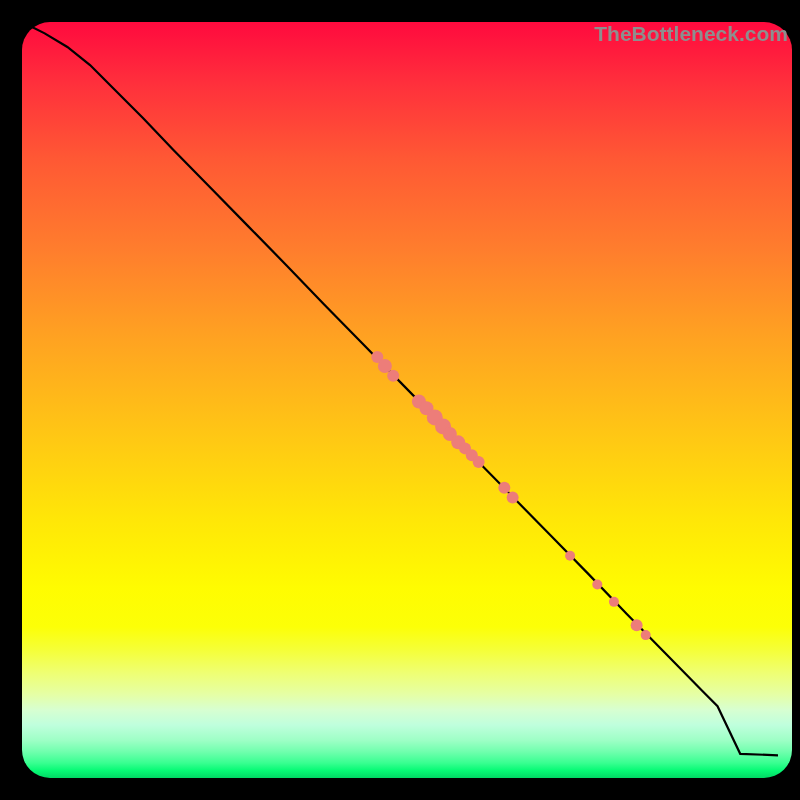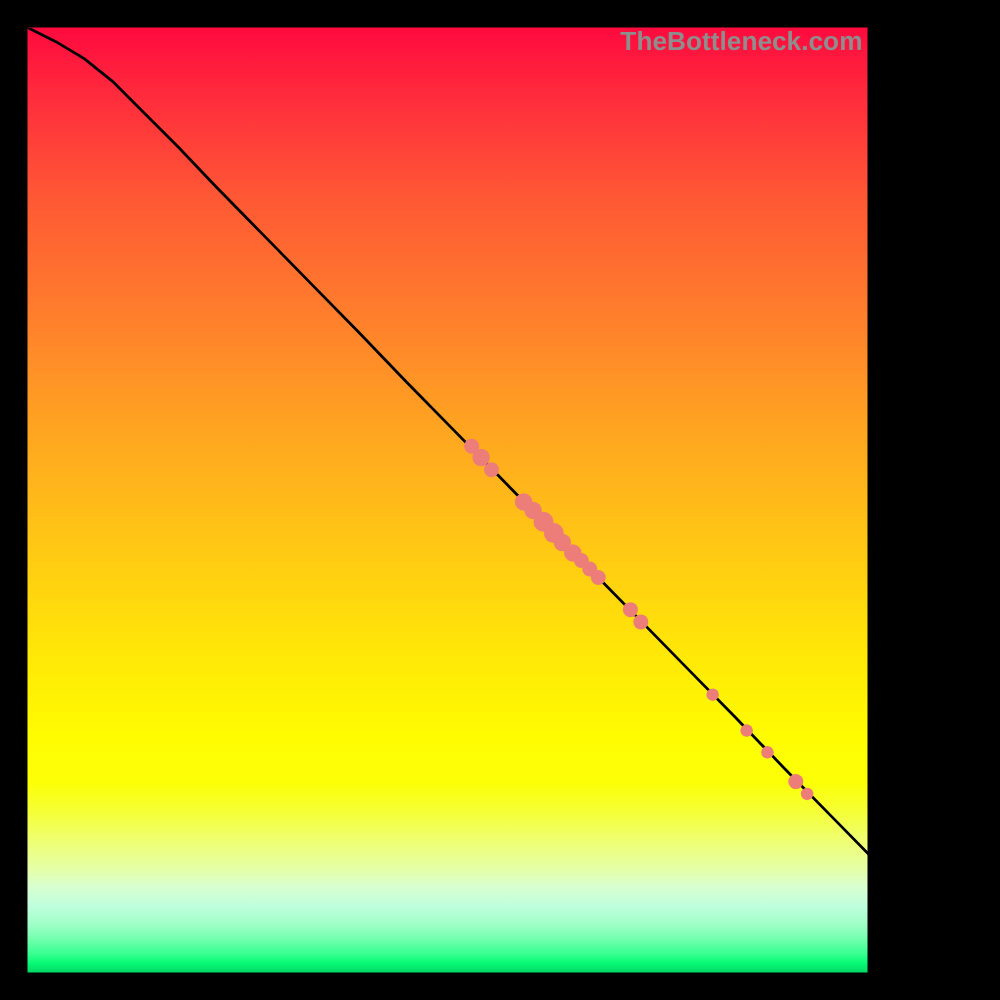--- a/index.html
+++ b/index.html
@@ -7,21 +7,21 @@
     padding: 0;
     width: 800px;
     height: 800px;
     background: #000000;
     overflow: hidden;
   }
   .frame {
     position: absolute;
     left: 22px;
     top: 22px;
-    width: 672px;
+    width: 770px;
     height: 756px;
     background: linear-gradient(to bottom,
       #ff0a3e 0%,
       #ff2f3c 8%,
       #ff5834 18%,
       #ff7d2d 30%,
       #ffa321 42%,
       #ffc814 55%,
       #ffe707 66%,
       #fffc01 75%,
@@ -30,20 +30,21 @@
       #efff71 86%,
       #e5ffa6 89%,
       #d7ffd1 91%,
       #bfffdd 93%,
       #9effc6 95%,
       #71ffae 96.5%,
       #39ff91 98%,
       #07fa75 99%,
       #01d864 100%
     );
+    border-radius: 28px;
   }
   .watermark {
     position: absolute;
     top: 0px;
     right: 4px;
     font-family: Arial, Helvetica, sans-serif;
     font-size: 21px;
     font-weight: bold;
     color: #8e8e8e;
     letter-spacing: 0px;

